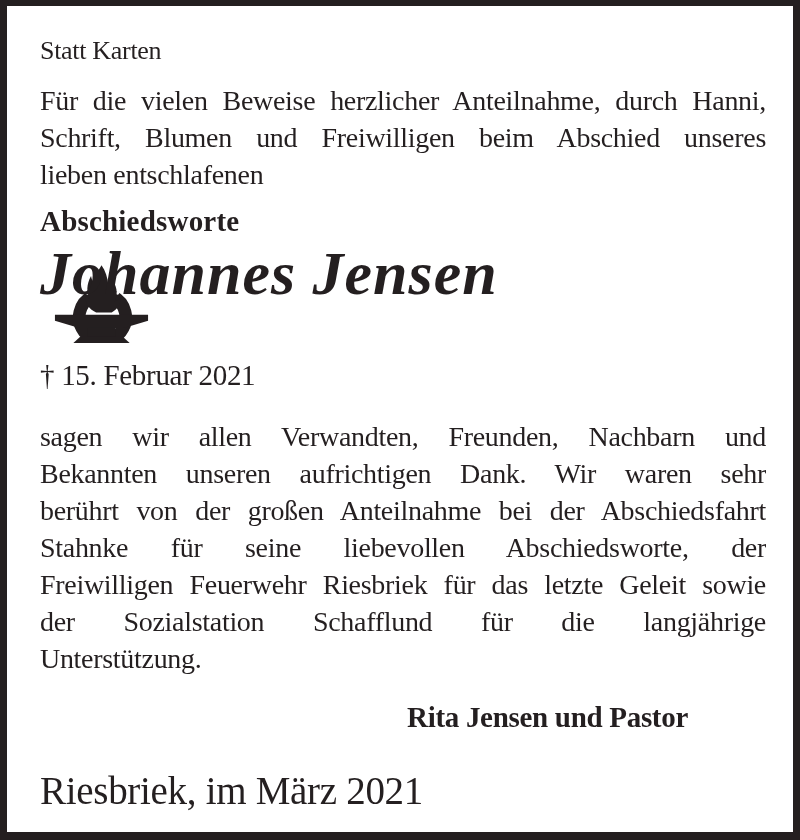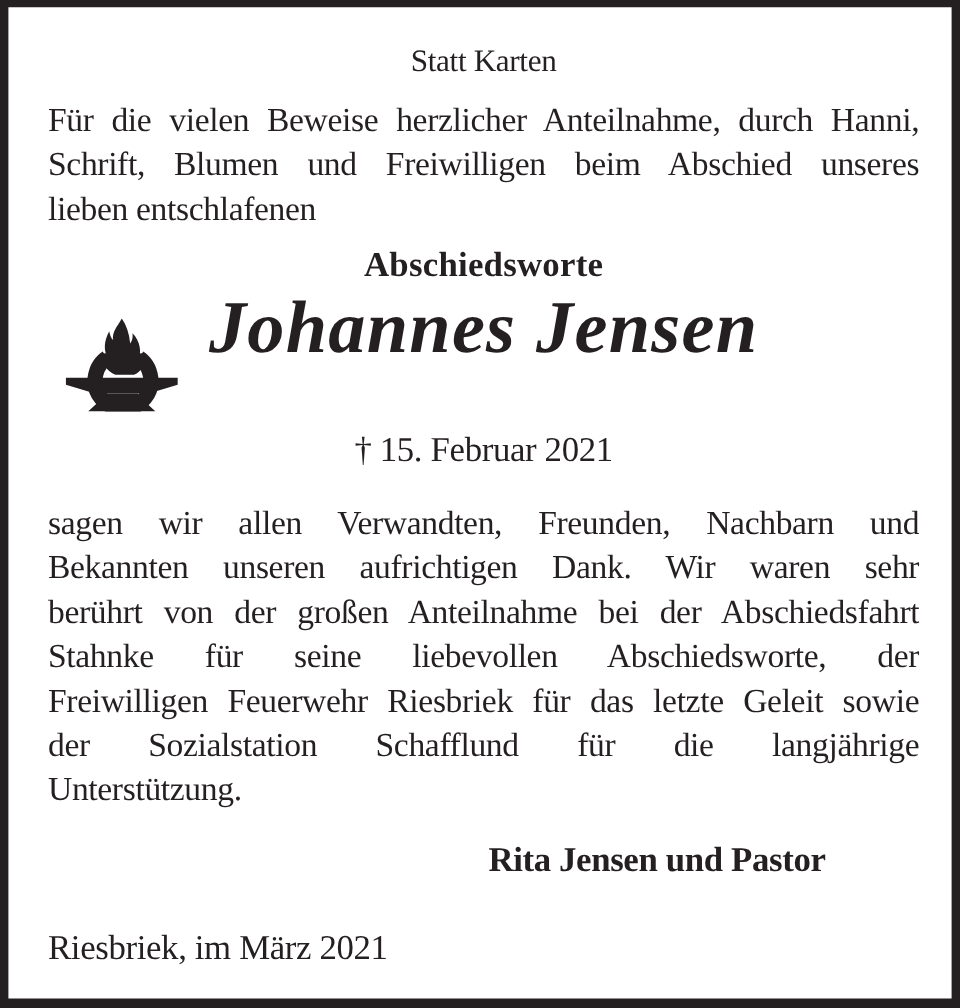--- a/index.html
+++ b/index.html
@@ -26,21 +26,21 @@
     background: #ffffff;
     box-sizing: border-box;
   }
   .txt {
     position: absolute;
     left: 33px;
     right: 27px;
     color: #241f20;
     letter-spacing: -0.3px;
   }
-  .center { text-align: center; }
+  .center { text-align: left; }
   .pre-header {
     top: 28px;
     font-size: 26px;
     line-height: 34px;
   }
   .para {
     font-size: 28px;
     line-height: 37px;
   }
   .para .pline {
@@ -88,21 +88,21 @@
   .signature {
     top: 693px;
     right: 105px;
     font-size: 29px;
     line-height: 37px;
     font-weight: 700;
     text-align: right;
   }
   .place-date {
     top: 766px;
-    font-size: 29px;
+    font-size: 39px;
     line-height: 37px;
   }
   .emblem {
     position: absolute;
     left: 46px;
     top: 236px;
     width: 97px;
     height: 101px;
   }
 </style>

